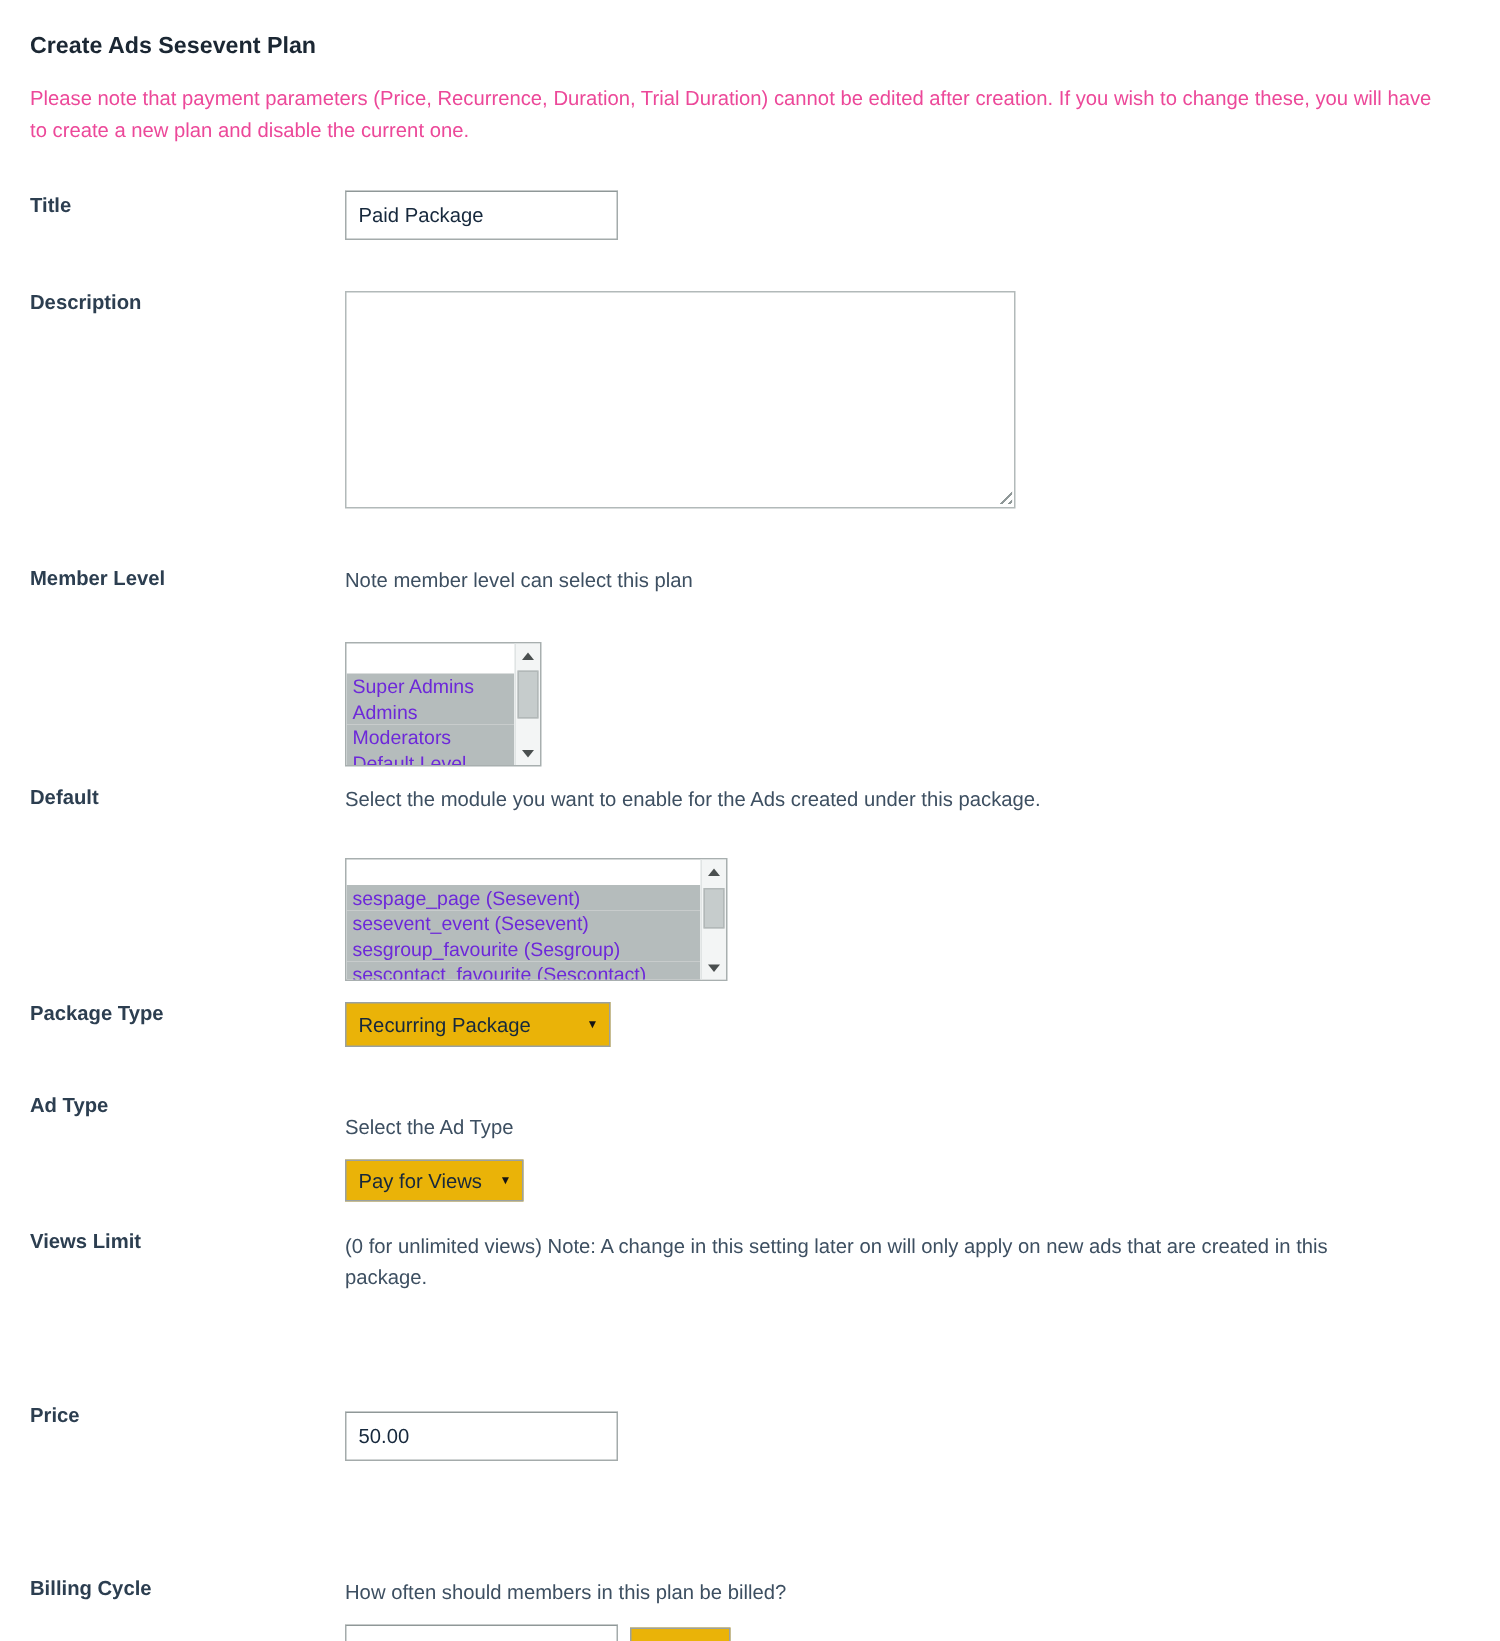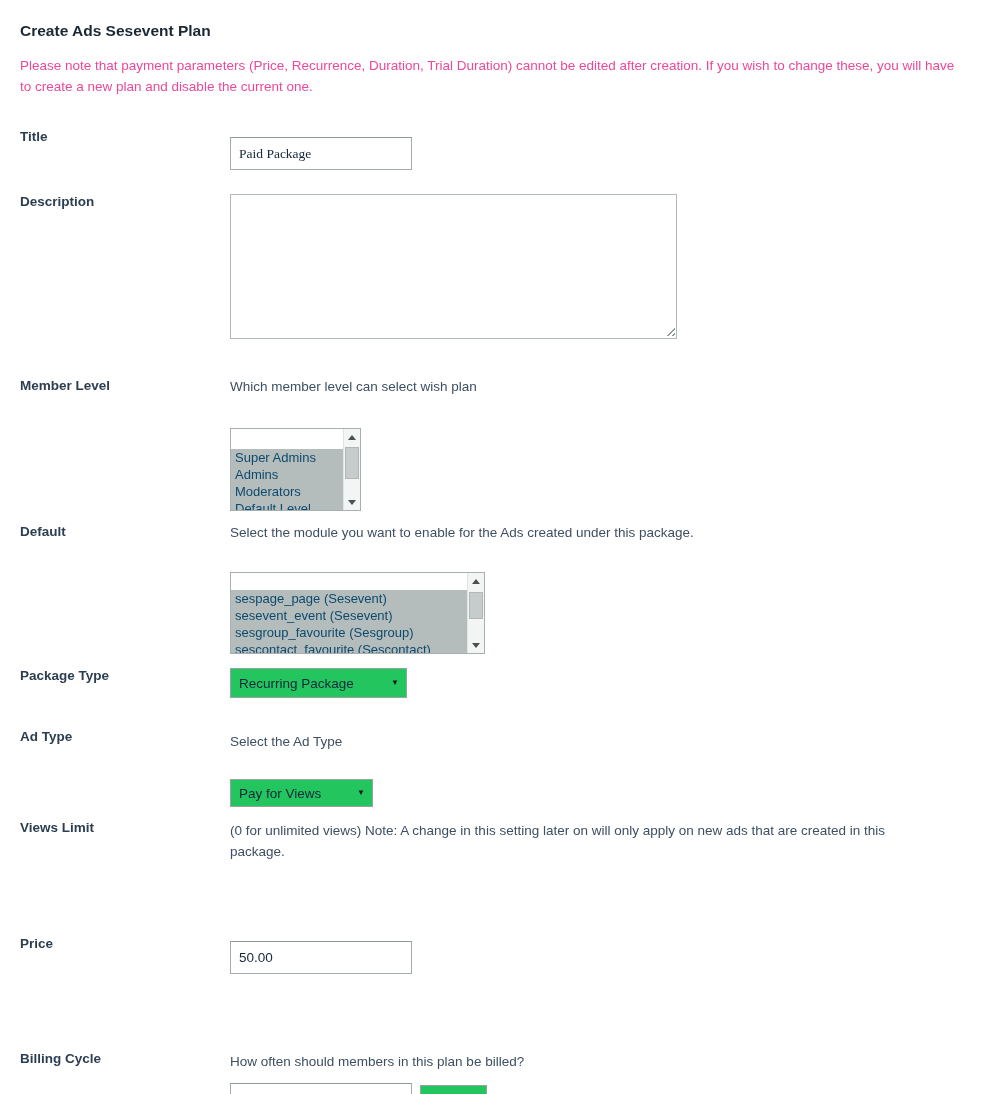--- a/index.html
+++ b/index.html
@@ -48,21 +48,21 @@
   }
   .listbox {
     position:relative; background:#fff;
     border:1px solid #a8afaf; overflow:hidden;
   }
   .lb-member  { width:131px; height:83px; margin-top:31px; }
   .lb-modules { width:255px; height:82px; margin-top:29px; }
   .lb-opts { position:absolute; left:0; top:0; right:17px; bottom:0; overflow:hidden; }
   .lb-member .lb-opts { padding-top:3px; }
   .opt {
-    height:17px; line-height:17px; font-size:13px; color:#0c4a6e;
+    height:17px; line-height:17px; font-size:13px; color:#6d28d9;
     padding-left:4px; white-space:nowrap; overflow:hidden;
   }
   .opt.sel { background:#b5bcbc; }
   .sb {
     position:absolute; top:0; right:0; bottom:0; width:17px;
     background:#f3f5f5; border-left:1px solid #e0e4e4;
   }
   .sb-btn {
     position:absolute; left:0; right:0; height:16px;
     display:flex; align-items:center; justify-content:center;
@@ -76,61 +76,61 @@
     width:0; height:0; border-left:4px solid transparent;
     border-right:4px solid transparent; border-top:5px solid #4a4f4f;
   }
   .sb-thumb {
     position:absolute; left:1px; right:1px;
     background:#c6cccc; border:1px solid #b2b8b8;
   }
   .thumb-member  { top:18px; height:32px; }
   .thumb-modules { top:19px; height:27px; }
   .select {
-    display:flex; align-items:center; background:#22c55e;
+    display:flex; align-items:center; background:#eab308;
     border:1px solid #9aa1a1; color:#16283c; font-size:13.5px;
     cursor:default;
   }
   .sel-package { width:177px; height:30px; margin-top:2px; }
-  .sel-adtype  { width:143px; height:28px; margin-top:27px; }
+  .sel-adtype  { width:119px; height:28px; margin-top:11px; }
   .sel-billing { position:absolute; left:190px; top:36px; width:67px; height:33px; }
   .sel-txt { padding-left:8px; white-space:nowrap; }
   .sel-arr { margin-left:auto; padding-right:7px; font-size:8px; color:#141414; line-height:1; }
   .billing-input { position:absolute; left:0; top:34px; }
   .help-abs { position:absolute; left:0; top:2px; }
 </style>
 </head>
 <body>
 
 <div class="page">
 
   <div class="page-title">Create Ads Sesevent Plan</div>
   <div class="note">Please note that payment parameters (Price, Recurrence, Duration, Trial Duration) cannot be edited after creation. If you wish to change these, you will have to create a new plan and disable the current one.</div>
 
   <div class="row" style="top:127px">
     <div class="flabel">Title</div>
     <div class="fctrl">
-      <input class="tinput" style="margin-top: 10px; font-family: Liberation Serif, serif;" type="text" readonly="" value="Paid Package">
+      <input class="tinput" style="margin-top: 0;" type="text" readonly="" value="Paid Package">
     </div>
   </div>
 
   <div class="row" style="top:192px">
     <div class="flabel">Description</div>
     <div class="fctrl">
       <div class="ta-wrap" style="margin-top:2px">
         <textarea class="ta" style=""></textarea>
         <div class="resize-handle"></div>
       </div>
     </div>
   </div>
 
   <div class="row" style="top:376px">
     <div class="flabel">Member Level</div>
     <div class="fctrl">
-      <div class="help">Which member level can select wish plan</div>
+      <div class="help">Note member level can select this plan</div>
       <div class="listbox lb-member">
         <div class="lb-opts">
             <div class="opt"></div>
             <div class="opt sel">Super Admins</div>
             <div class="opt sel">Admins</div>
             <div class="opt sel">Moderators</div>
             <div class="opt sel">Default Level</div>
           </div>
         <div class="sb">
           <div class="sb-btn sb-up">
@@ -176,21 +176,21 @@
       <div class="select sel-package">
         <span class="sel-txt">Recurring Package</span>
         <span class="sel-arr">▼</span>
       </div>
     </div>
   </div>
 
   <div class="row" style="top:727px">
     <div class="flabel">Ad Type</div>
     <div class="fctrl">
-      <div class="help" style="margin-top:4px">Select the Ad Type</div>
+      <div class="help" style="margin-top:14px">Select the Ad Type</div>
       <div class="select sel-adtype">
         <span class="sel-txt">Pay for Views</span>
         <span class="sel-arr">▼</span>
       </div>
     </div>
   </div>
 
   <div class="row" style="top:818px">
     <div class="flabel">Views Limit</div>
     <div class="fctrl">

